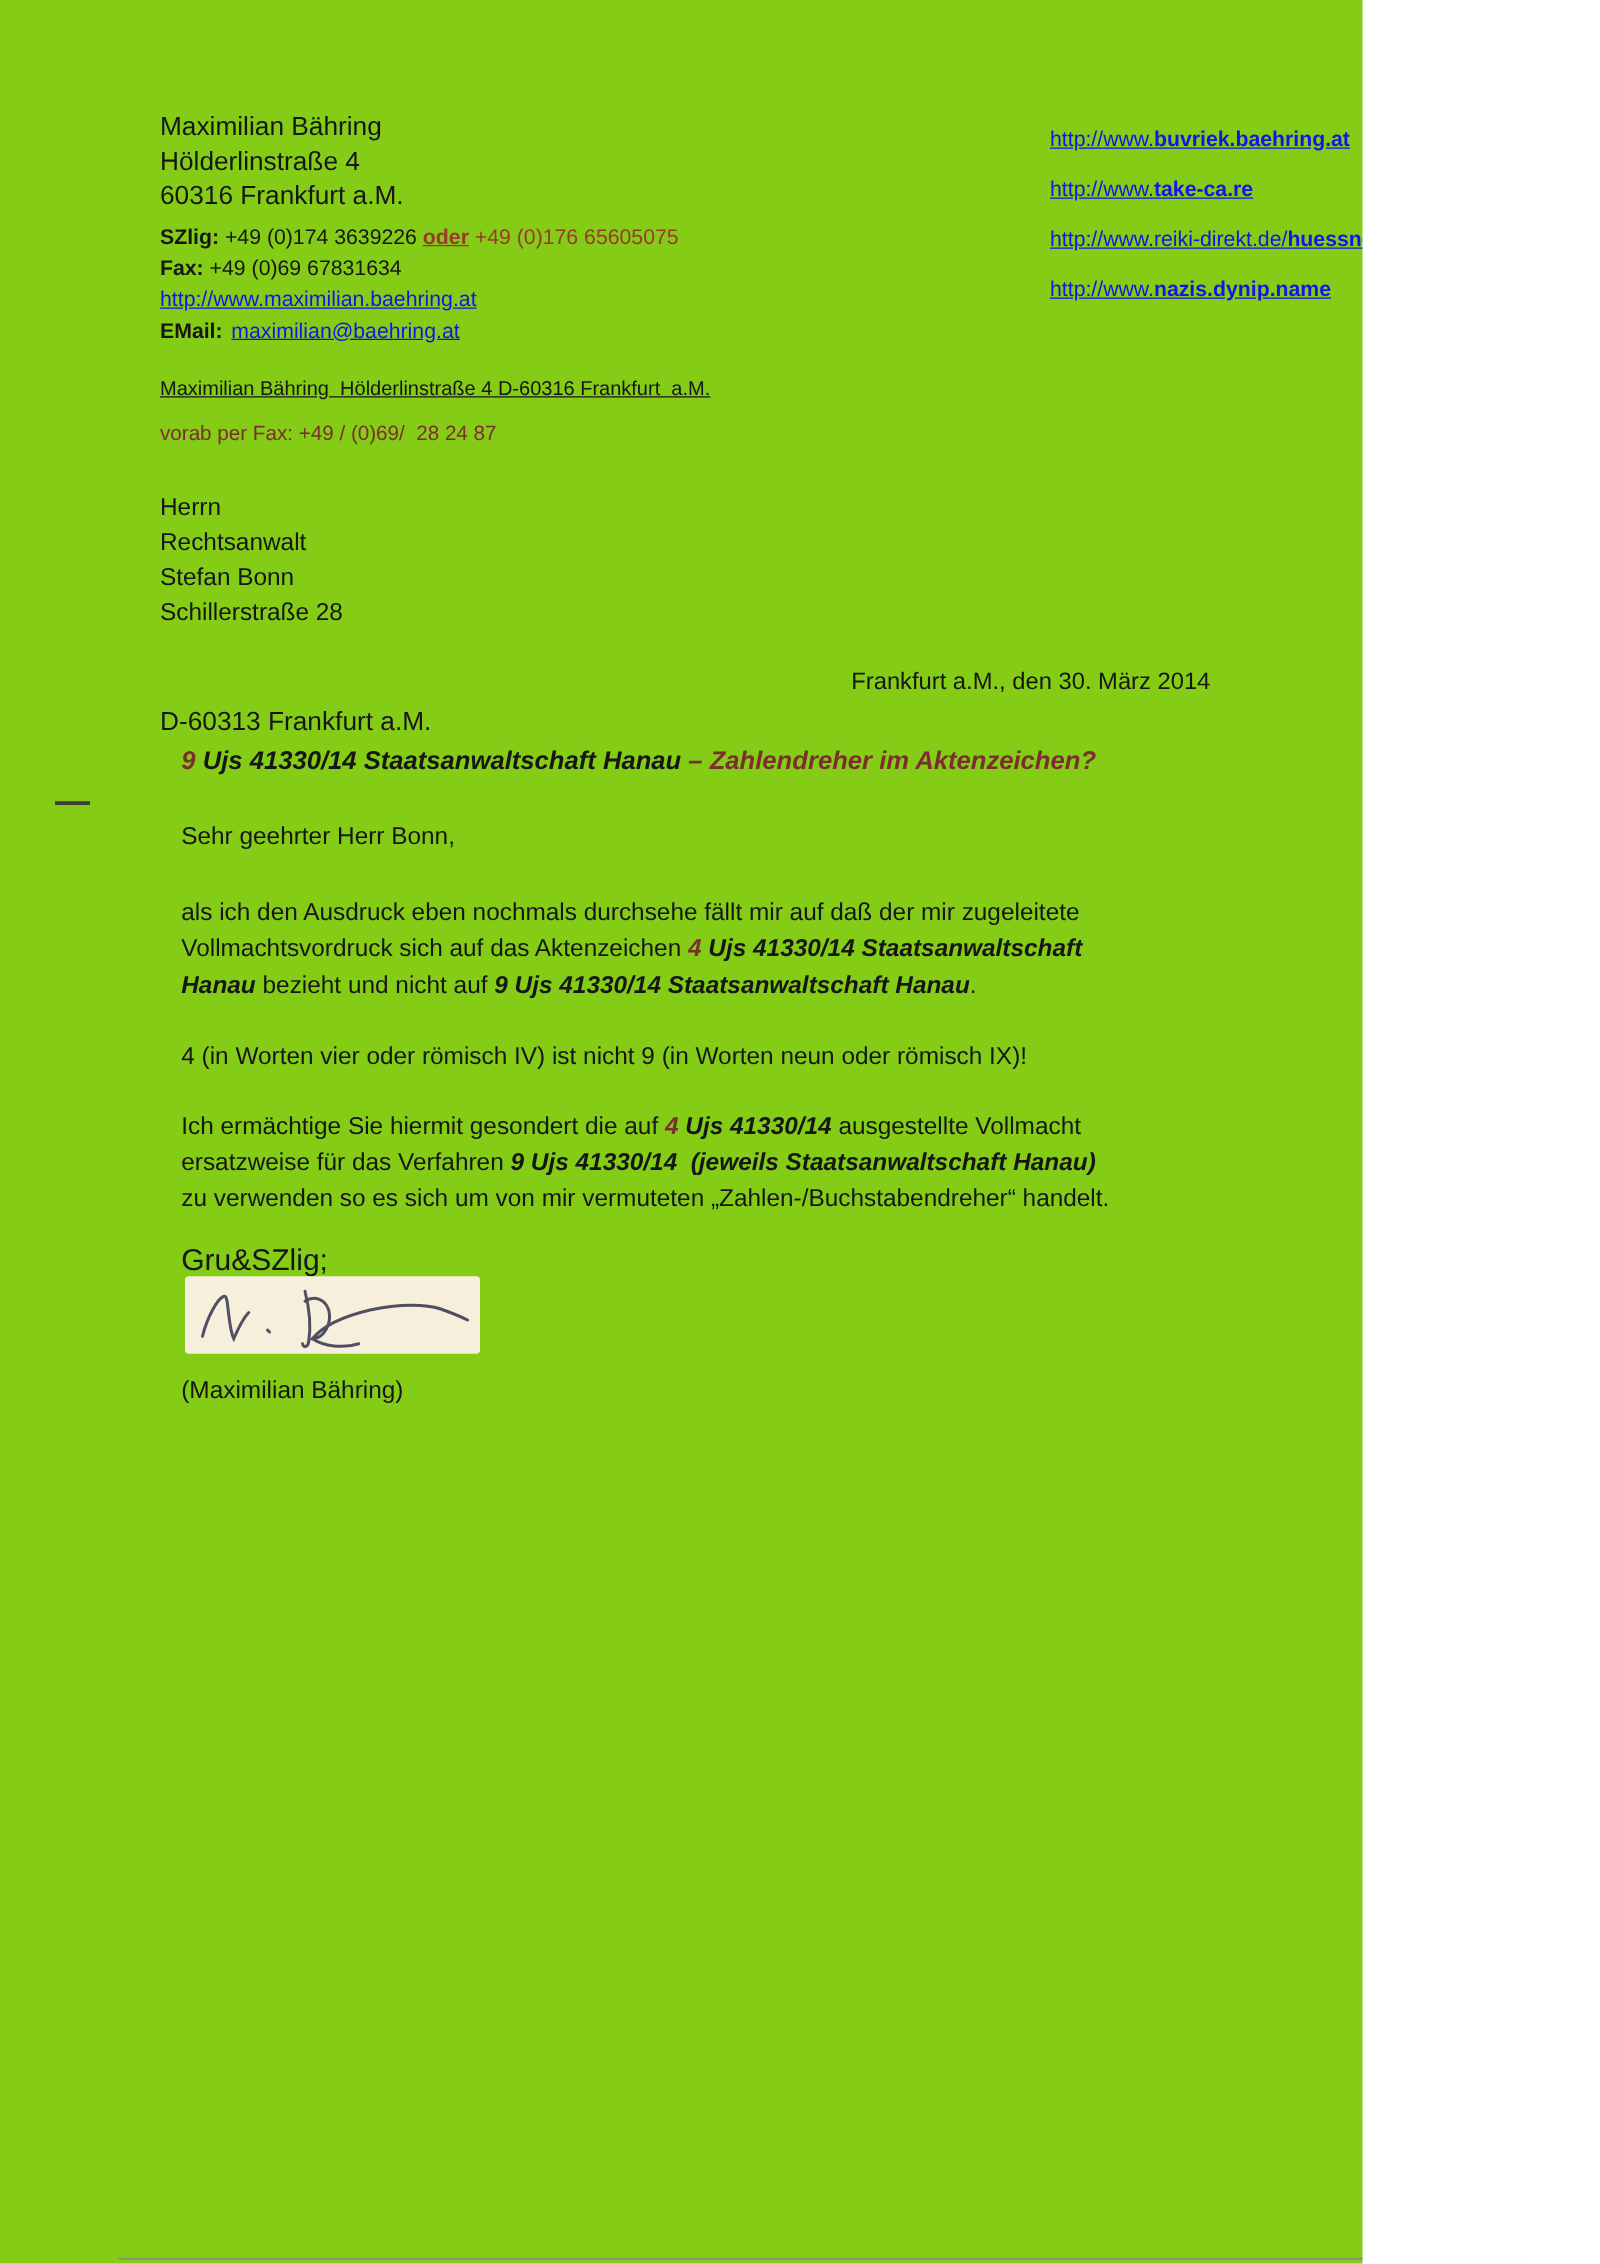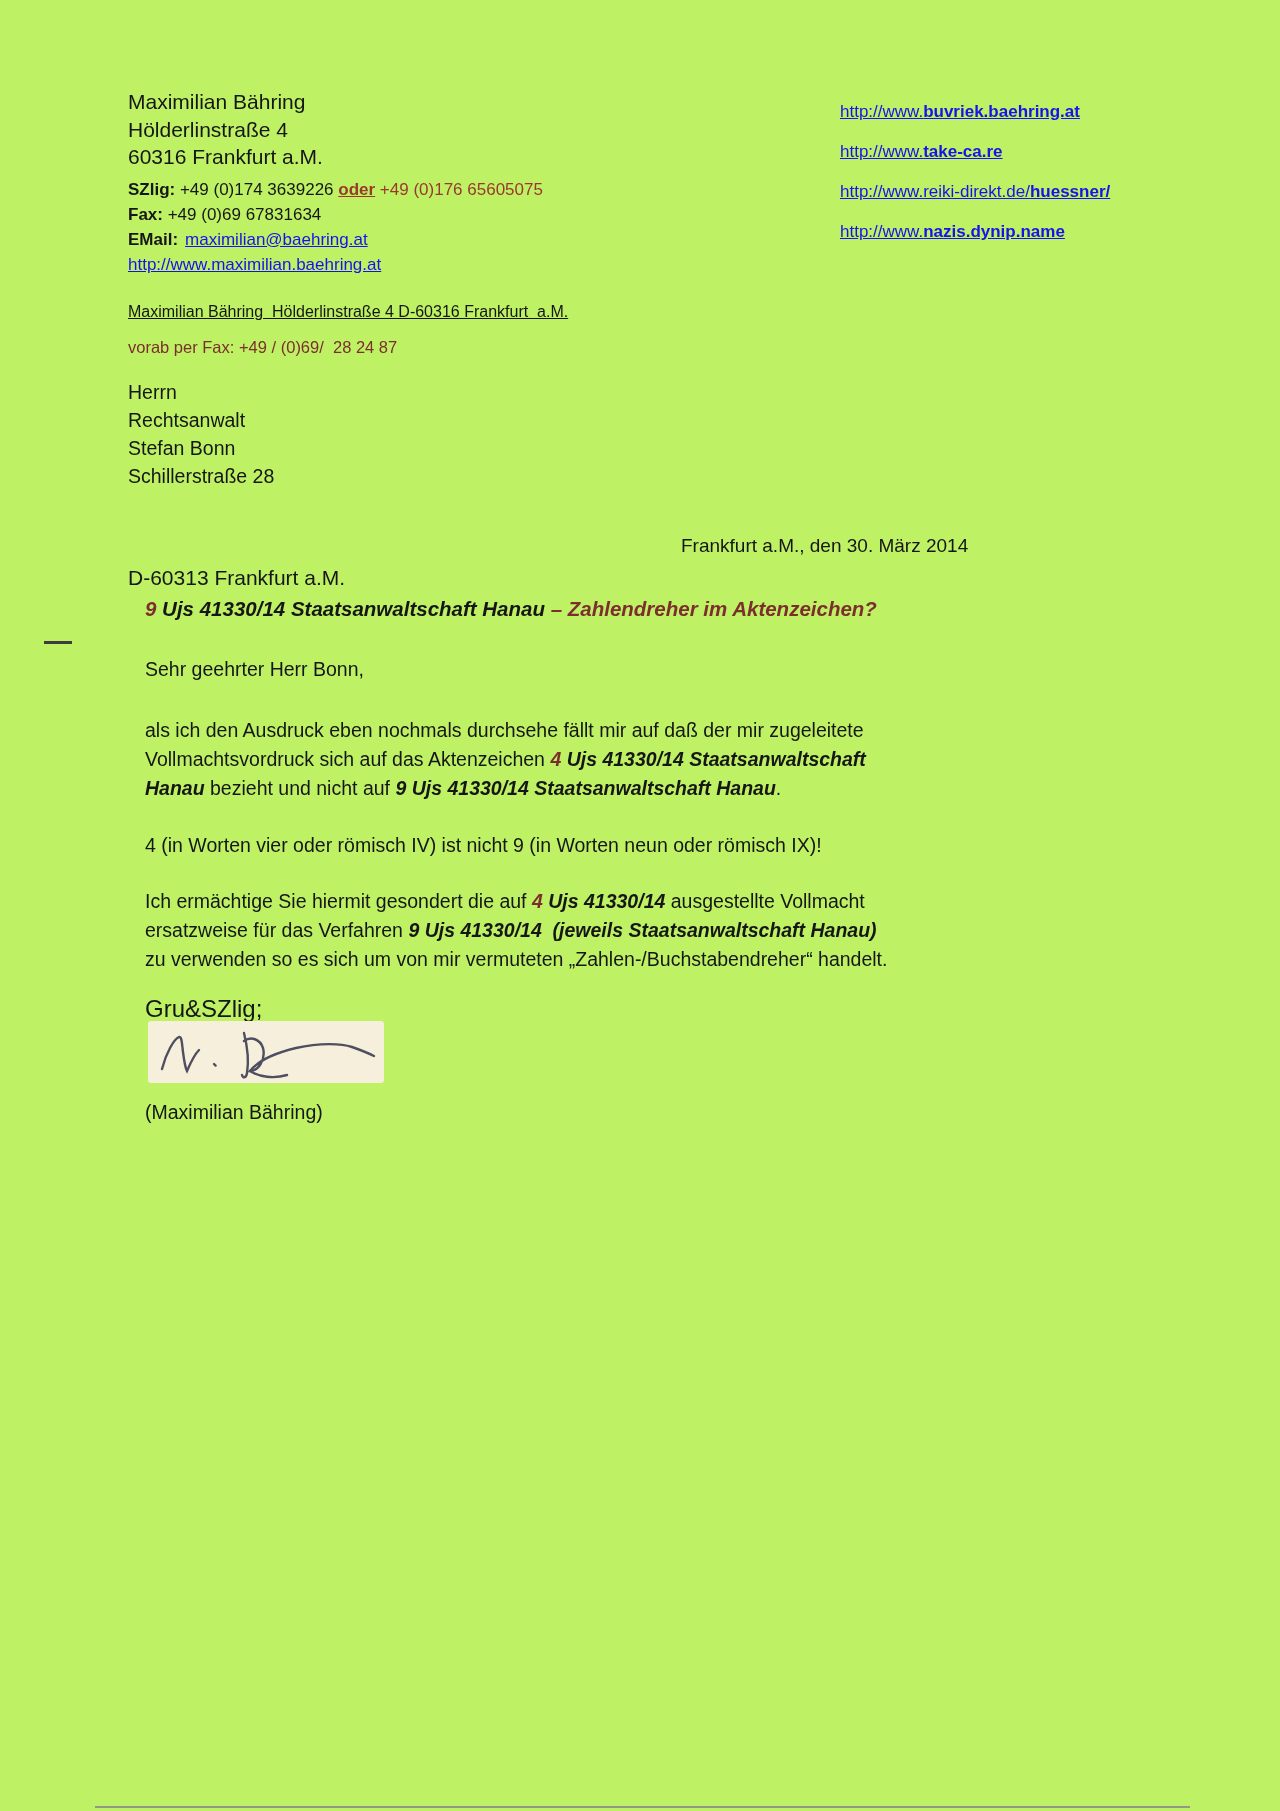--- a/index.html
+++ b/index.html
@@ -6,22 +6,22 @@
     --c-link:#1711ee;
     --c-maroon:#7c2e2e;
     --c-red:#9a382e;
     --c-text:#161616;
     --c-sig-bg:#f6efdb;
     --c-ink:#3e3e54;
   }
   html,body{margin:0;padding:0;background:#ffffff;}
   .page{
     position:relative;
-    width:1280px;height:1811px;
-    background:#bef264;
+    width:1090px;height:1811px;
+    background:#84cc16;
     font-family:"Liberation Sans",sans-serif;
     color:var(--c-text);
     overflow:hidden;
   }
   .abs{position:absolute;}
   
   .lh-left{left:128px;top:88px;}
   .lh-big{font-size:21px;line-height:27.5px;white-space:pre;}
   .lh-small{font-size:17px;line-height:25px;white-space:pre;}
   .lh-gap{height:6px;}
@@ -31,21 +31,21 @@
   a.doclink,.doclink{color:var(--c-link);text-decoration:underline;cursor:pointer;}
   .email-link{margin-left:7px;}
   
   .lh-right{left:840px;top:101px;}
   .weblink{display:block;font-size:17px;line-height:21px;margin-bottom:19px;color:var(--c-link);text-decoration:underline;cursor:pointer;white-space:pre;}
   .wl-bold{font-weight:bold;}
   
   .return-line{left:128px;top:303px;font-size:16px;text-decoration:underline;white-space:pre;}
   .fax-advance{left:128px;top:338px;font-size:16.5px;color:var(--c-maroon);white-space:pre;}
   
-  .recipient{left:128px;top:378px;font-size:19.5px;line-height:28px;}
+  .recipient{left:128px;top:392px;font-size:19.5px;line-height:28px;}
   .recipient-city{left:128px;top:566px;font-size:21px;}
   .dateline{left:681px;top:535px;font-size:19px;}
   
   .fold-mark{left:44px;top:641px;width:28px;height:2.5px;background:#3d3d3d;}
   
   .subject{left:145px;top:597px;font-size:20.5px;}
   .salutation{left:145px;top:658px;font-size:19.5px;}
   .body-par{left:145px;font-size:19.5px;line-height:29px;}
   .par1{top:716px;}
   .par2{top:831px;}
@@ -68,22 +68,22 @@
 
 <div class="page">
 
   <div class="abs lh-left">
     <div class="lh-big">Maximilian Bähring</div>
     <div class="lh-big">Hölderlinstraße 4</div>
     <div class="lh-big">60316 Frankfurt a.M.</div>
     <div class="lh-gap"></div>
     <div class="lh-small"><span class="lbl">SZlig:</span><span> +49 (0)174 3639226 </span><span class="red-b">oder</span><span class="red"> +49 (0)176 65605075</span></div>
     <div class="lh-small"><span class="lbl">Fax:</span><span> +49 (0)69 67831634</span></div>
+    <div class="lh-small"><span class="doclink">http://www.maximilian.baehring.at</span></div>
     <div class="lh-small"><span class="lbl">EMail:</span><span class="doclink email-link">maximilian@baehring.at</span></div>
-    <div class="lh-small"><span class="doclink">http://www.maximilian.baehring.at</span></div>
   </div>
 
   <div class="abs lh-right">
     <span class="weblink"><span class="wl-plain">http://www.</span><span class="wl-bold">buvriek.baehring.at</span></span>
     <span class="weblink"><span class="wl-plain">http://www.</span><span class="wl-bold">take-ca.re</span></span>
     <span class="weblink"><span class="wl-plain">http://www.reiki-direkt.de/</span><span class="wl-bold">huessner/</span></span>
     <span class="weblink"><span class="wl-plain">http://www.</span><span class="wl-bold">nazis.dynip.name</span></span>
   </div>
 
   <div class="abs return-line">Maximilian Bähring  Hölderlinstraße 4 D-60316 Frankfurt  a.M.</div>

